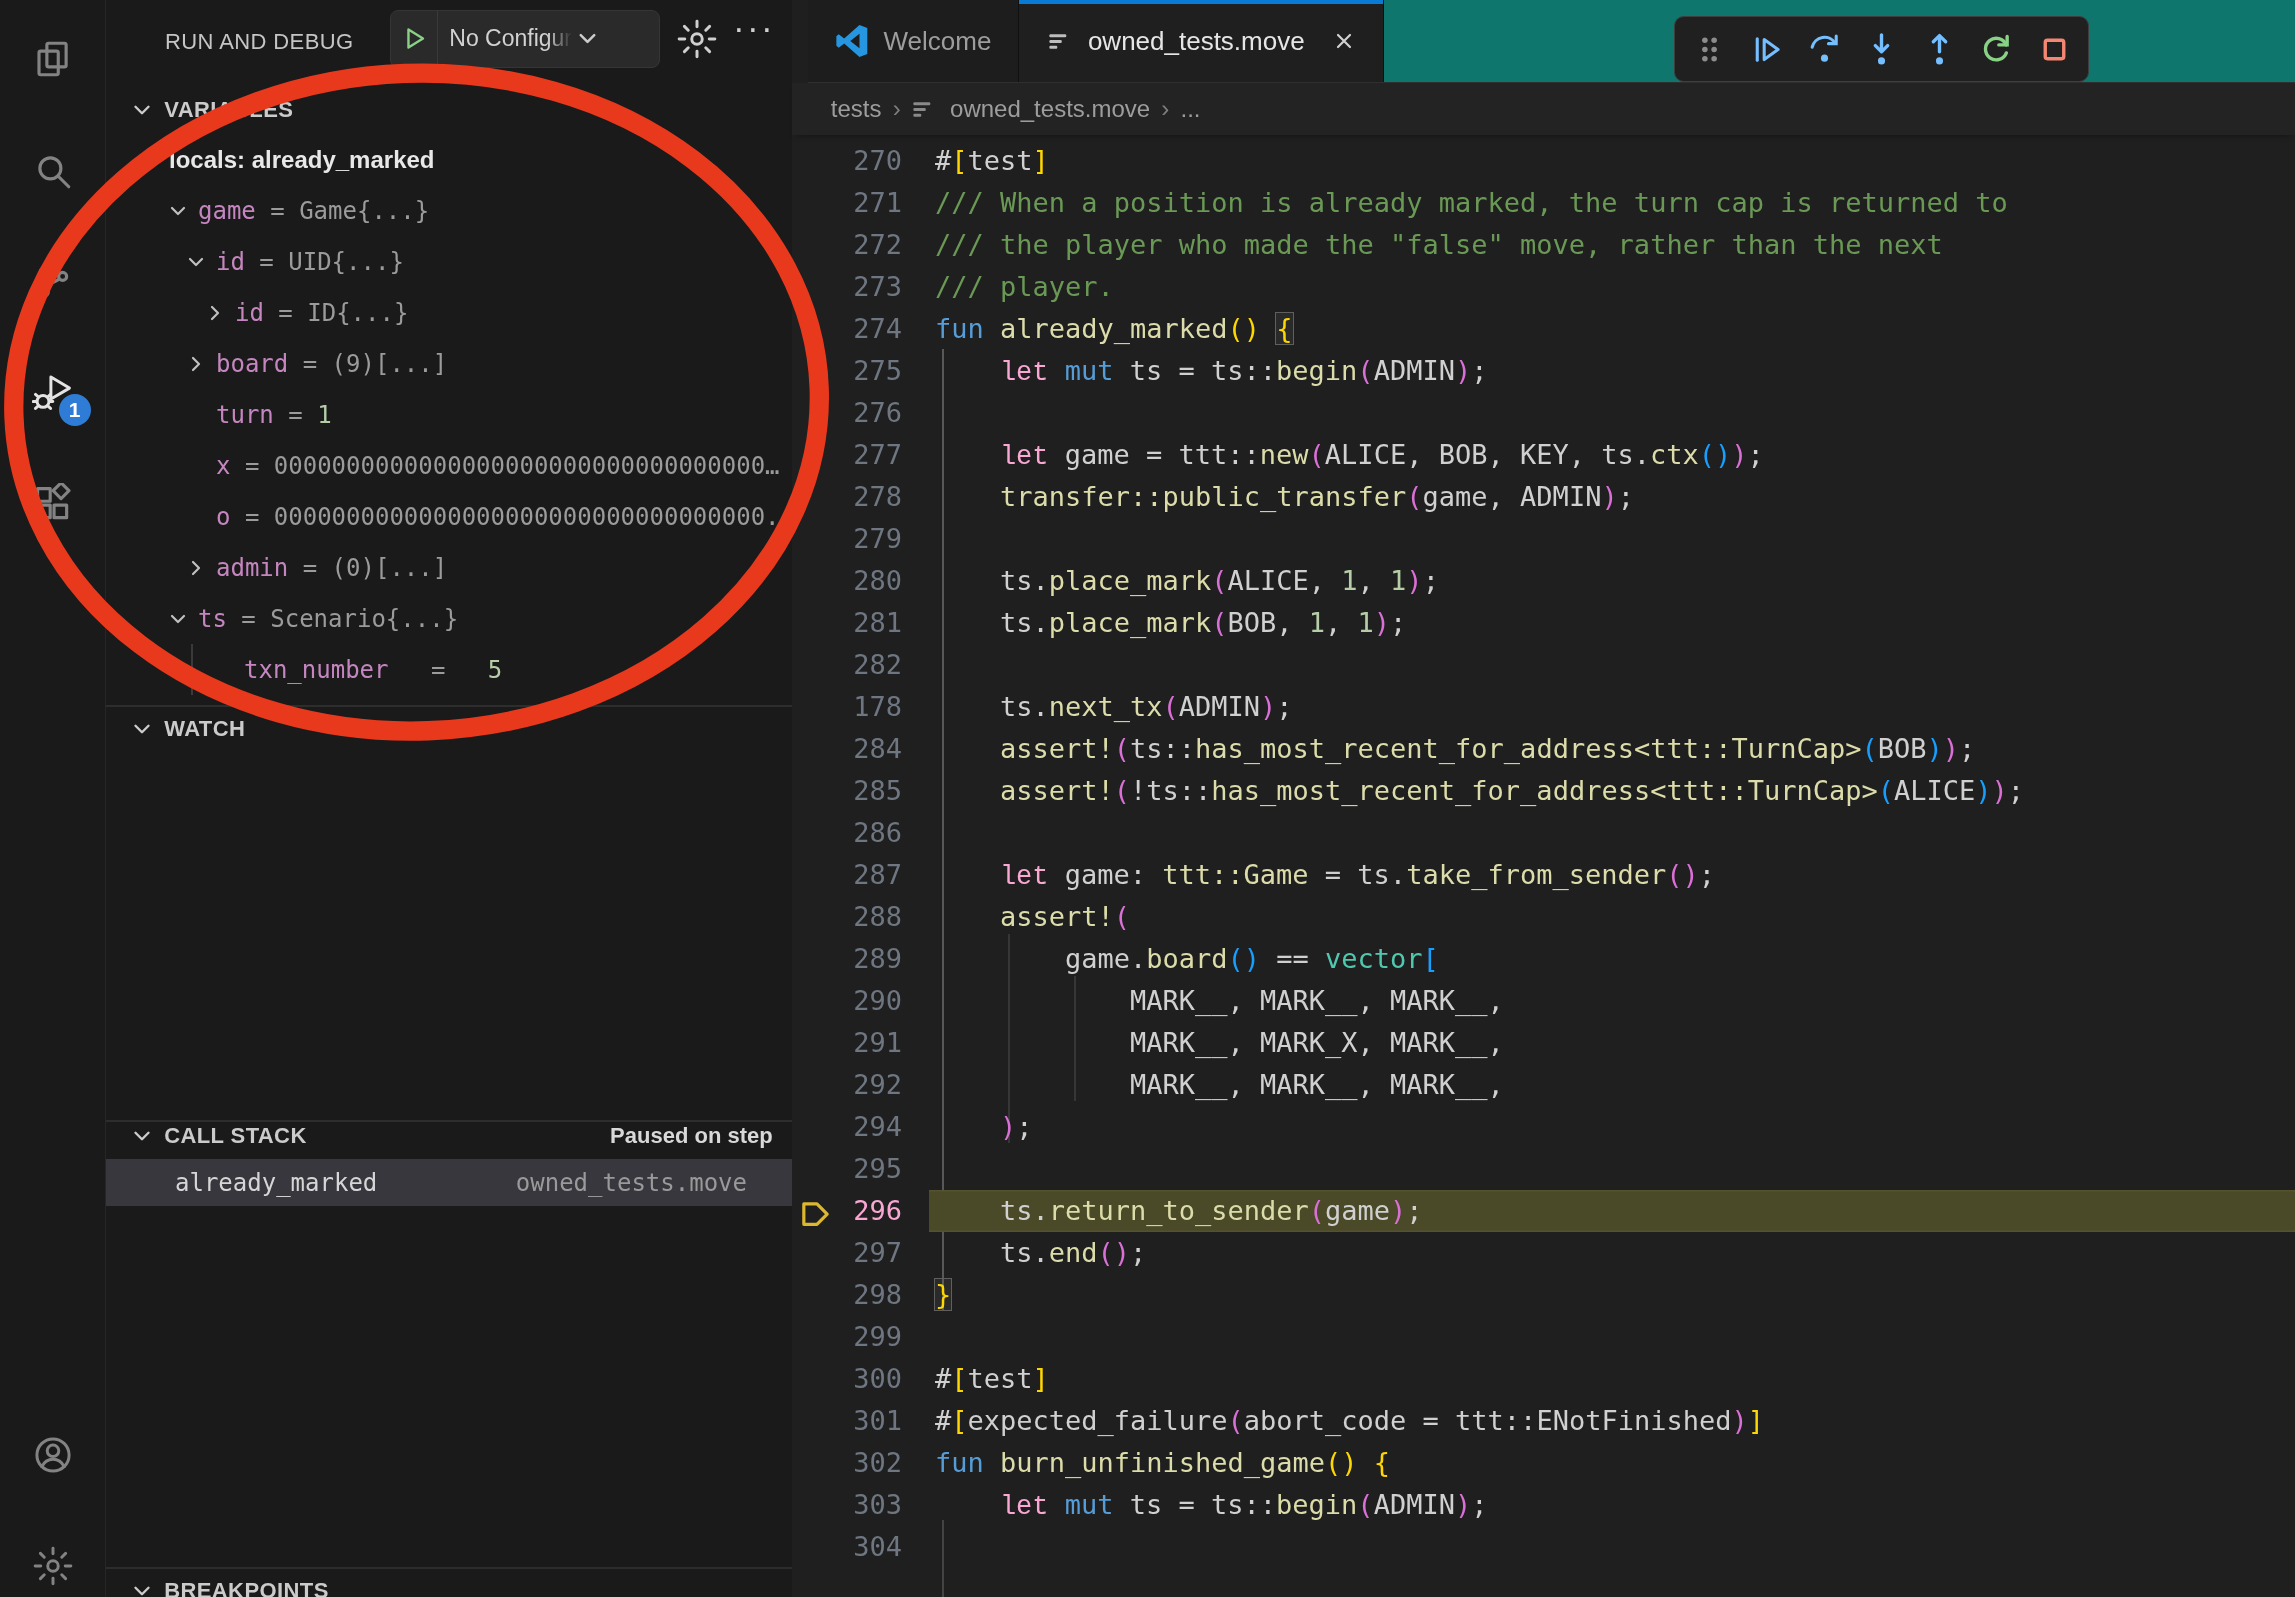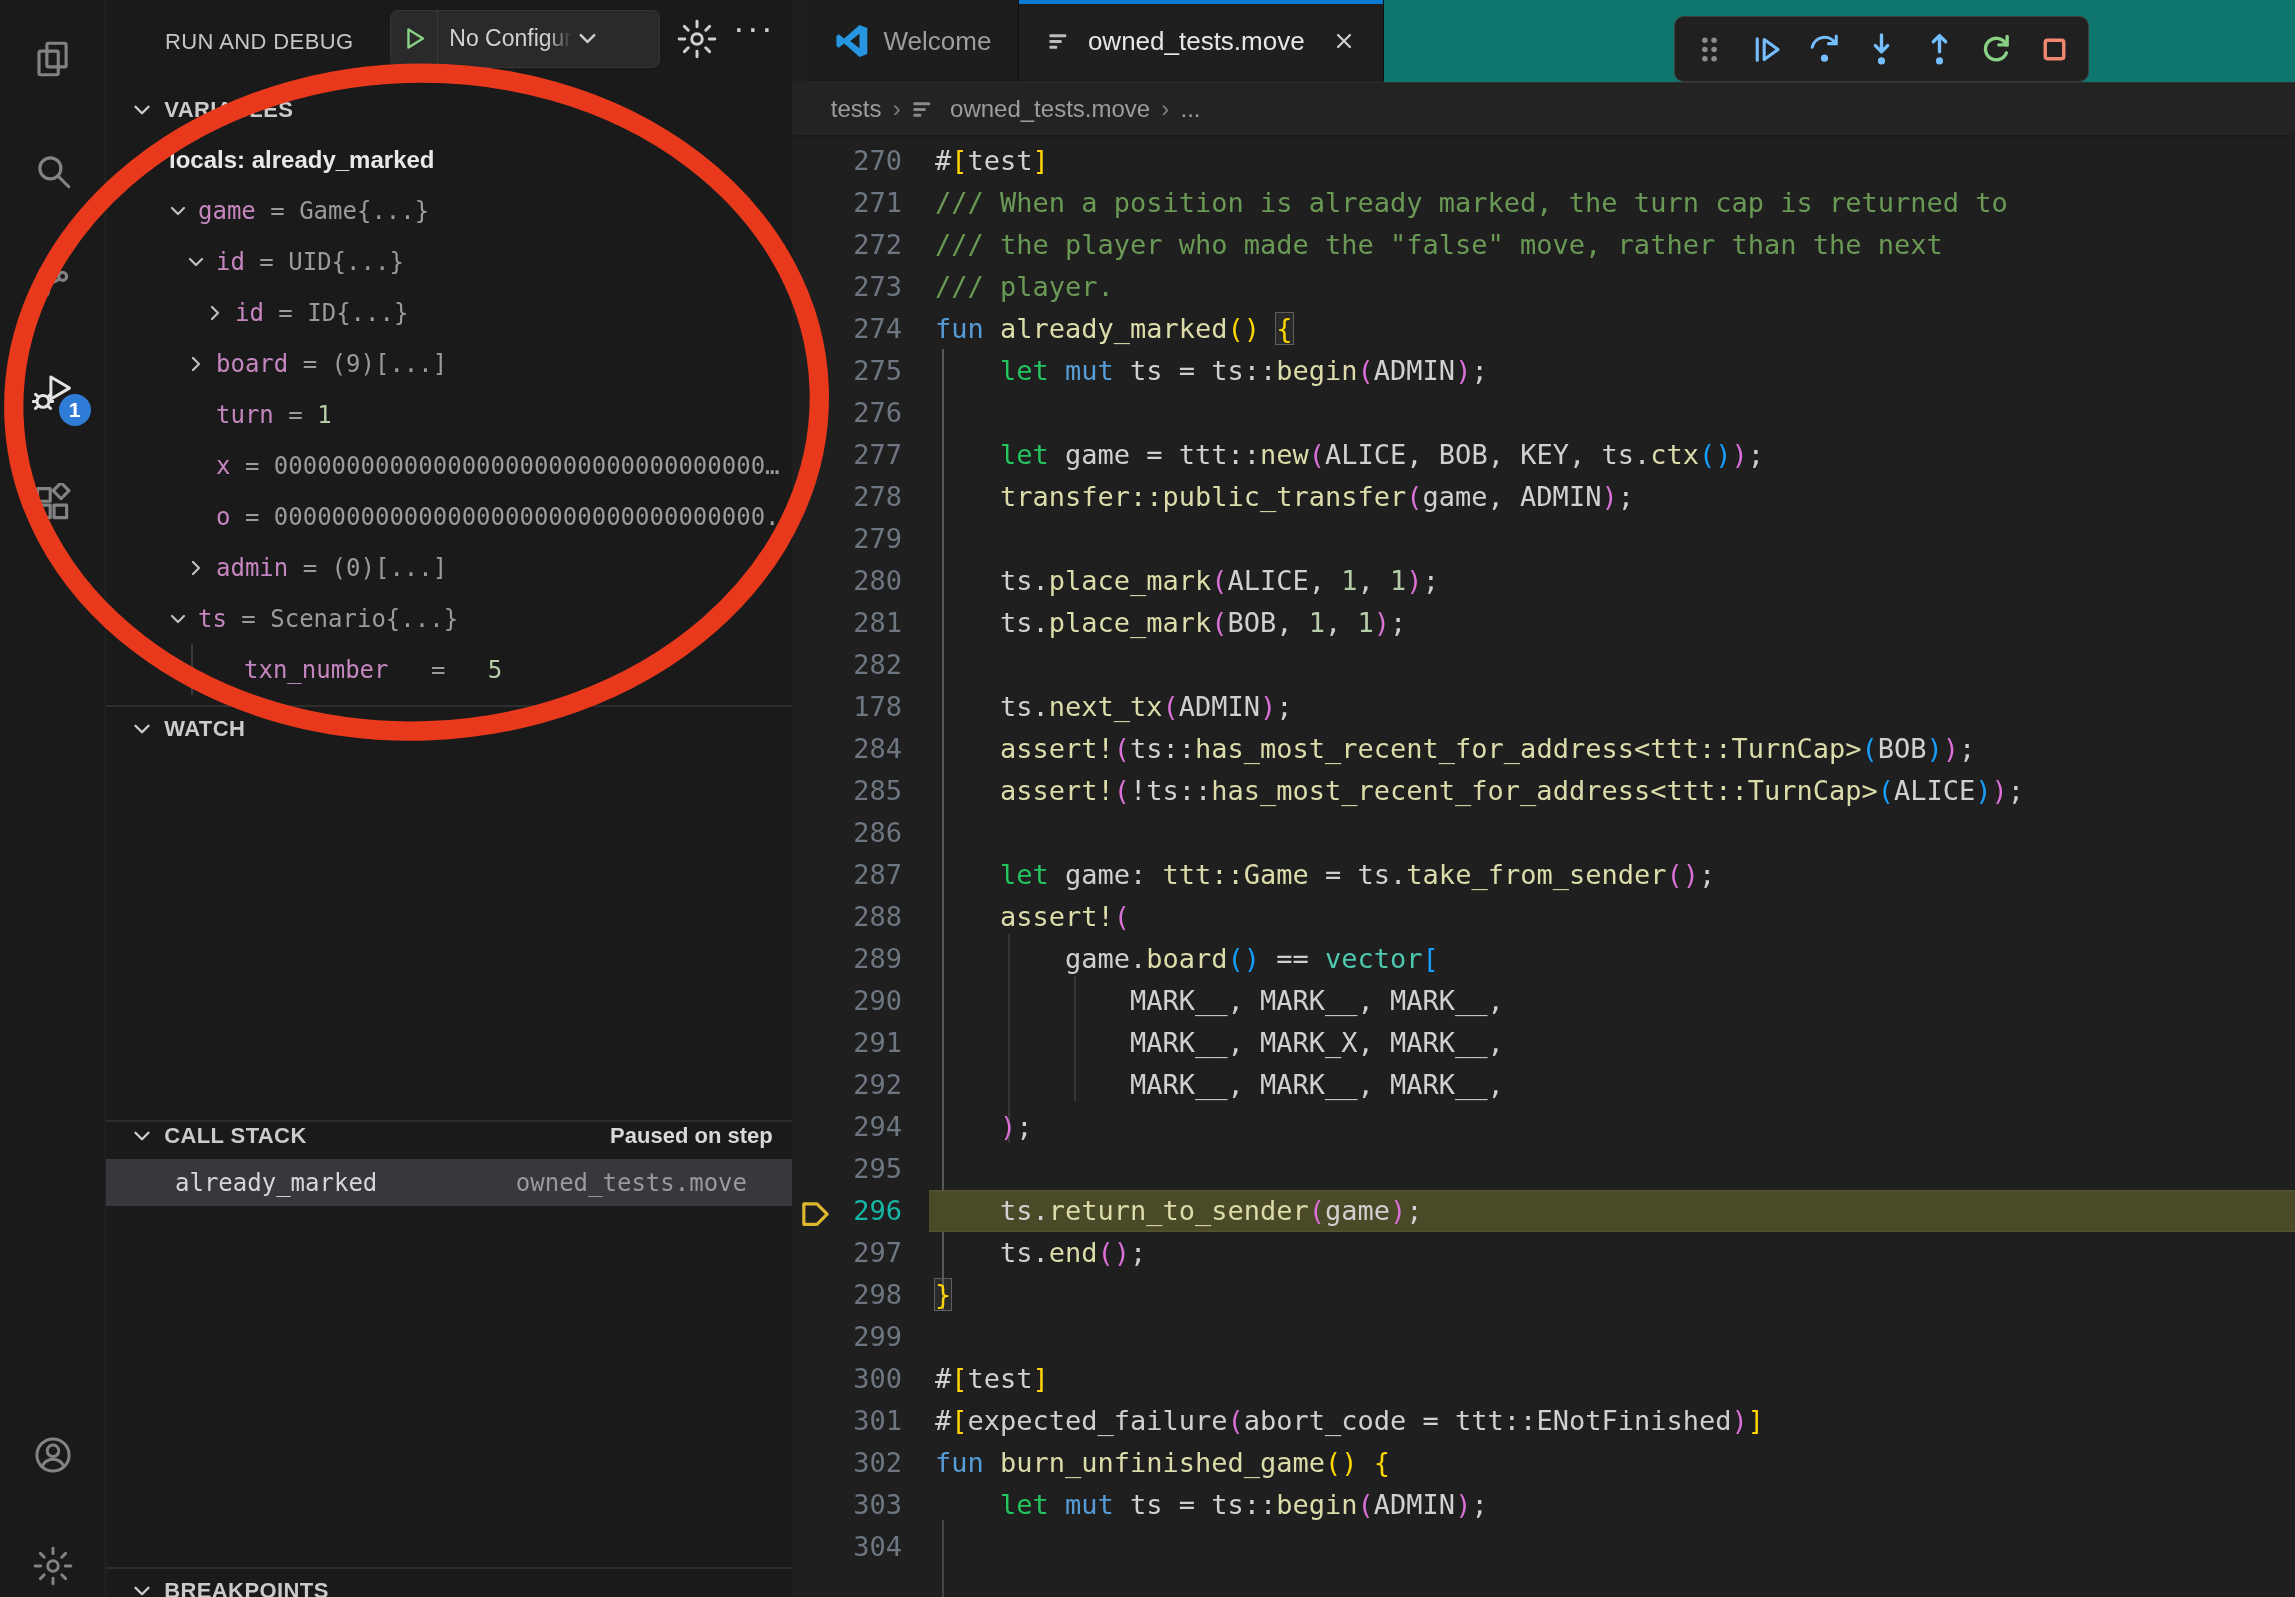--- a/index.html
+++ b/index.html
@@ -82,23 +82,23 @@
   .dbg-btn { width:47px; height:47px; display:flex; align-items:center; justify-content:center; }
   .dbg-btn svg { width:37px; height:37px; }
 
   .code { position:absolute; left:0; top:135px; width:100%; height:1462px; overflow:hidden;
           font-family:"DejaVu Sans Mono", monospace; font-size:27px; padding-top:4.8px; }
   .cline { position:relative; height:42px; display:flex; white-space:pre; }
   .gut { position:relative; width:110px; flex:none; text-align:right; color:#6e7681; line-height:42px; }
   .gut .mark { position:absolute; left:6.4px; top:3.2px; width:35px; height:35px; }
   .ctext { flex:1; margin-left:26.5px; padding-left:6.4px; line-height:42px; }
   .cline.cur .ctext { background:#4a4928; box-shadow:inset 0 1.6px 0 #55532f, inset 0 -1.6px 0 #55532f; }
-  .cline.cur .gut { color:#14b8a6; }
+  .cline.cur .gut { color:#f9a8d4; }
   .tk-d { color:#d0d0d0; } .tk-c { color:#6a9955; } .tk-k { color:#569cd6; }
-  .tk-l { color:#22c55e; } .tk-f { color:#dcdcaa; } .tk-t { color:#4ec9b0; }
+  .tk-l { color:#f9a8d4;font-family:Liberation Mono, monospace; } .tk-f { color:#dcdcaa; } .tk-t { color:#4ec9b0; }
   .tk-n { color:#b5cea8; } .tk-b1 { color:#ffd700; } .tk-b2 { color:#da70d6; } .tk-b3 { color:#179fff; }
   .tk-b1m { color:#ffd700; outline:1.6px solid #5f5f5f; outline-offset:-0.8px; background:rgba(110,110,110,.14); }
   .iguide { position:absolute; width:1.6px; pointer-events:none; }
 
   
   .annotation { position:absolute; left:0; top:0; width:2295px; height:1597px; pointer-events:none; z-index:90; }
 </style>
 </head>
 <body>
 

